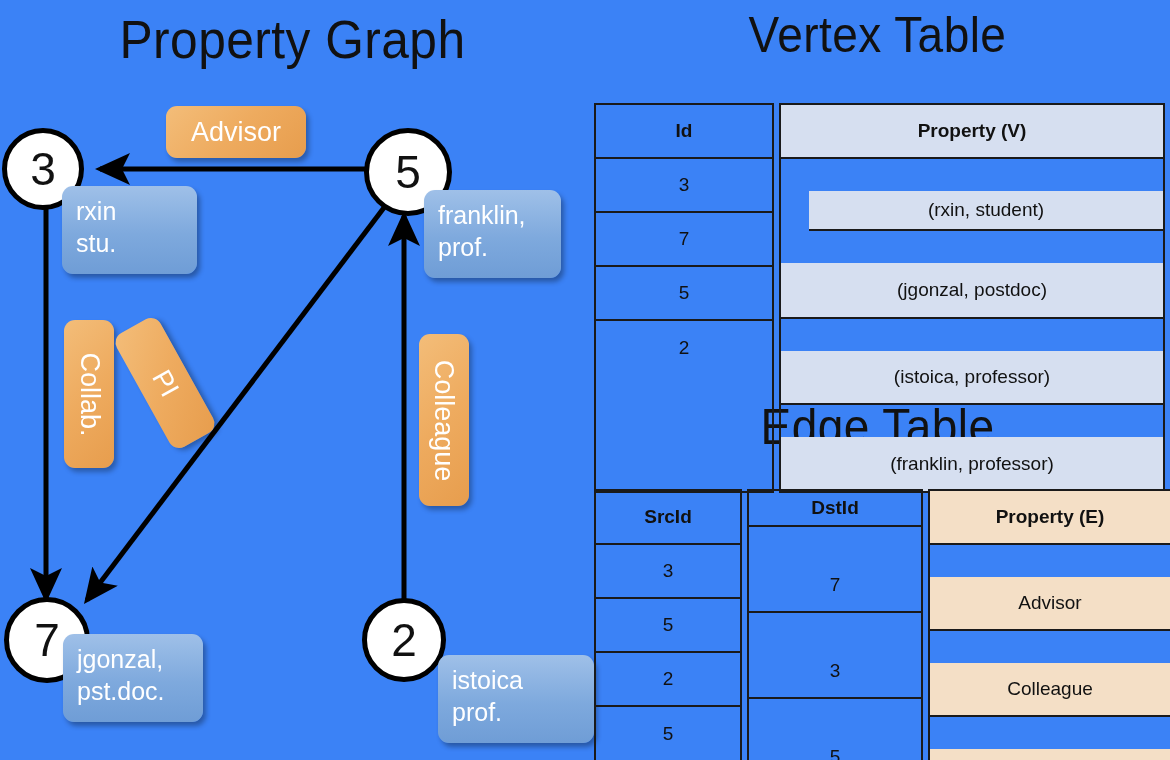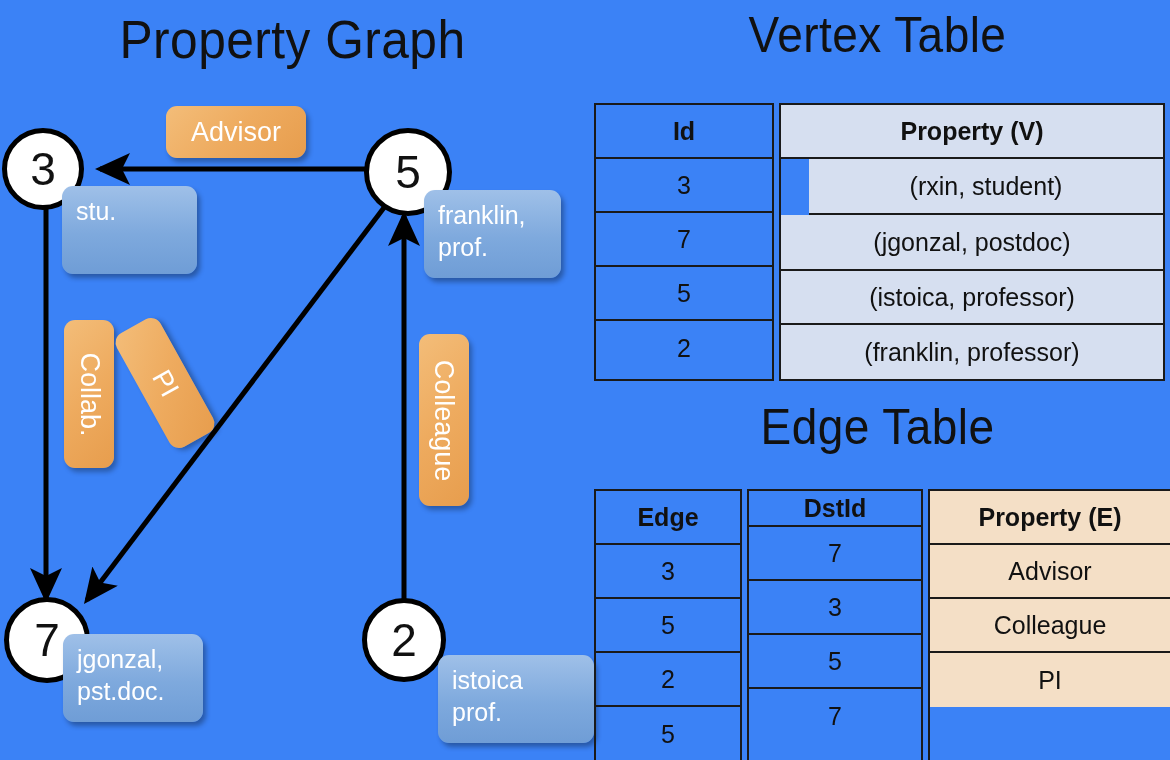--- a/index.html
+++ b/index.html
@@ -108,29 +108,29 @@
     position: absolute;
     display: flex;
     align-items: stretch;
   }
   .tbl-col {
     display: flex;
     flex-direction: column;
     border: 2px solid #1a1a1a;
     box-sizing: border-box;
   }
-  .tbl-col + .tbl-col { margin-left: 5px; }
+  .tbl-col + .tbl-col { margin-left: 5px; gap: 32px; }
   .cell {
     display: flex;
     align-items: center;
     justify-content: center;
     box-sizing: border-box;
     border-bottom: 2px solid #1a1a1a;
     color: #111111;
-    font-size: 25px;
+    font-size: 19px;
     font-weight: 300;
     font-family: "Liberation Sans", sans-serif;
     white-space: nowrap;
   }
   .cell:last-child { border-bottom: none; }
   .cell.head { font-weight: 700; }
   .col-blue .cell { background: #d6dff0; }
   .col-peach .cell { background: #f4dfc6; }
 </style>
 </head>
@@ -157,20 +157,21 @@
 
     <line x1="386" y1="205" x2="87" y2="600" stroke="#000000" stroke-width="5" marker-end="url(#arrowhead)"></line>
 
     <line x1="404" y1="601" x2="404" y2="216" stroke="#000000" stroke-width="5" marker-end="url(#arrowhead)"></line>
   </svg>
 
   <div class="vertex-node" style="left:2px; top:128px; width:82px; height:82px;">
     <span>3</span>
   </div>
   <div class="prop-box" style="left:62px; top:186px; width:135px; height:88px;">
+    <div>rxin</div>
     <div>stu.</div>
   </div>
 
   <div class="vertex-node" style="left:364px; top:128px; width:88px; height:88px;">
     <span>5</span>
   </div>
   <div class="prop-box" style="left:424px; top:190px; width:137px; height:88px;">
     <div>franklin,</div>
     <div>prof.</div>
   </div>
@@ -212,31 +213,31 @@
     <div class="tbl-col" style="width:180px;">
       <div class="cell head" style="height:54px;">Id</div>
       <div class="cell" style="height:54px;">3</div>
       <div class="cell" style="height:54px;">7</div>
       <div class="cell" style="height:54px;">5</div>
       <div class="cell" style="height:54px;">2</div>
     </div>
 
     <div class="tbl-col col-blue" style="width:386px;">
       <div class="cell head" style="height:54px;">Property (V)</div>
-      <div class="cell" style="height:56px;margin-left:28px;">(rxin, student)</div>
+      <div class="cell" style="height:40px;margin-left:28px;">(rxin, student)</div>
       <div class="cell" style="height:56px;">(jgonzal, postdoc)</div>
       <div class="cell" style="height:54px;">(istoica, professor)</div>
       <div class="cell" style="height:54px;">(franklin, professor)</div>
     </div>
   </div>
 
   <div class="tbl" style="left:594px; top:489px;">
 
     <div class="tbl-col" style="width:148px;">
-      <div class="cell head" style="height:54px;">Edge</div>
+      <div class="cell head" style="height:54px;">SrcId</div>
       <div class="cell" style="height:54px;">3</div>
       <div class="cell" style="height:54px;">5</div>
       <div class="cell" style="height:54px;">2</div>
       <div class="cell" style="height:54px;">5</div>
     </div>
 
     <div class="tbl-col" style="width:176px;">
       <div class="cell head" style="height:36px;">DstId</div>
       <div class="cell" style="height:54px;">7</div>
       <div class="cell" style="height:54px;">3</div>

